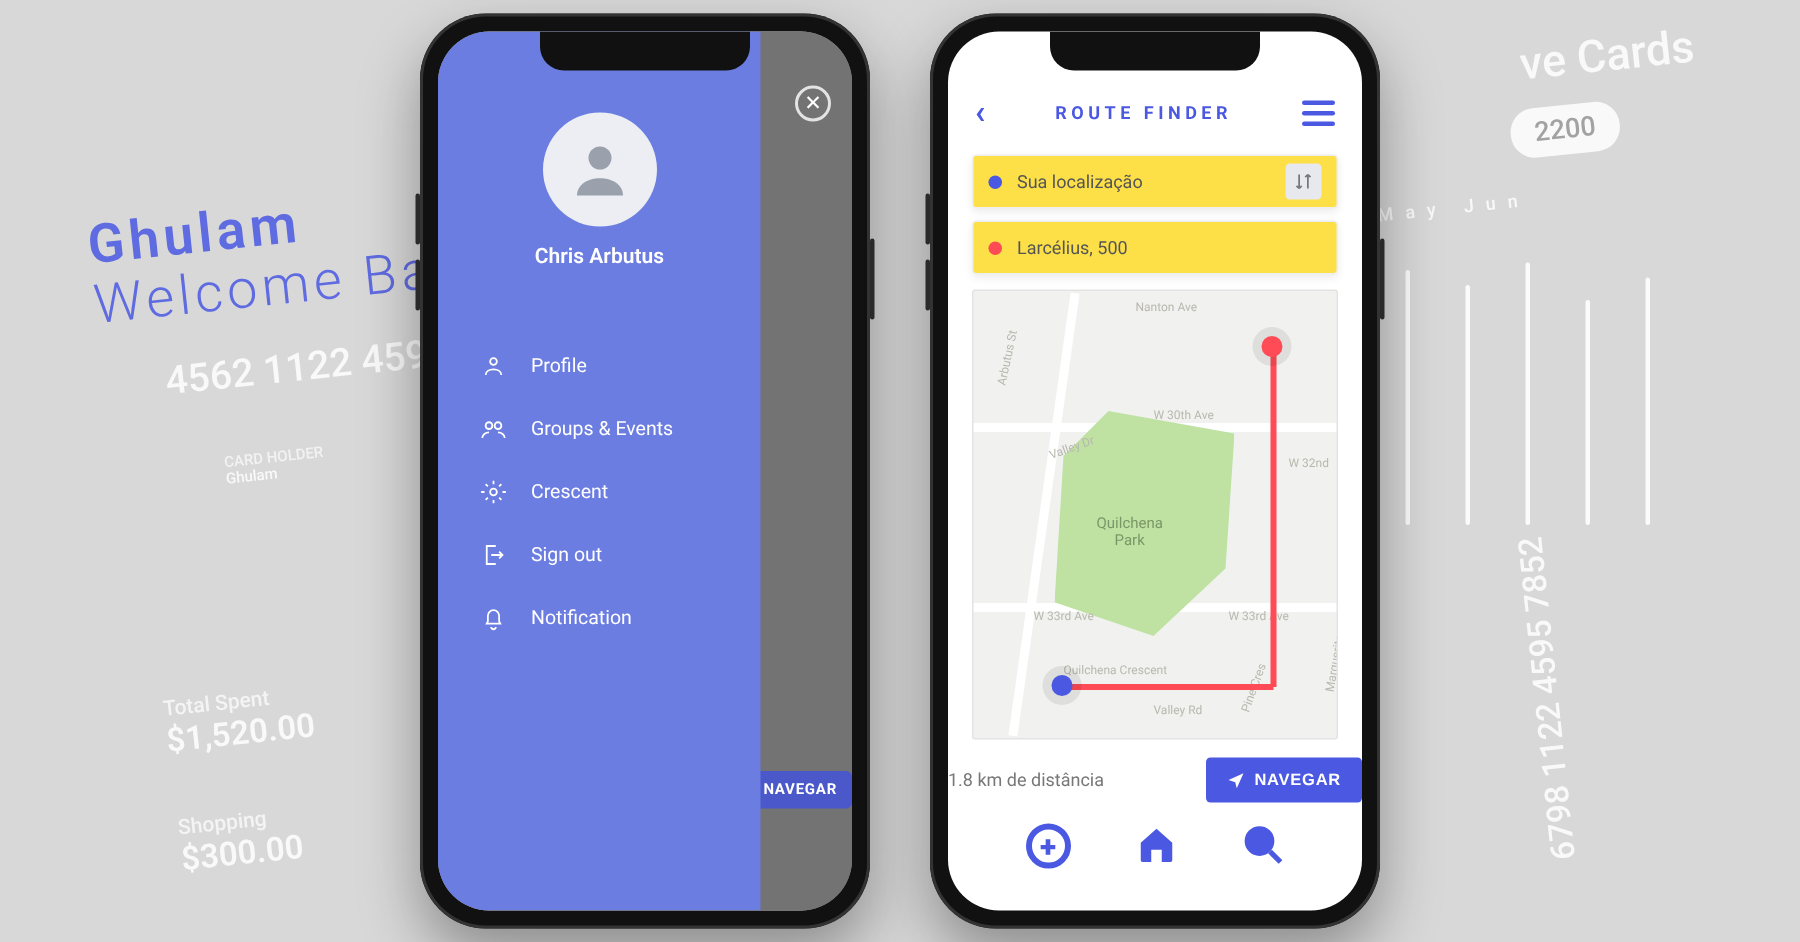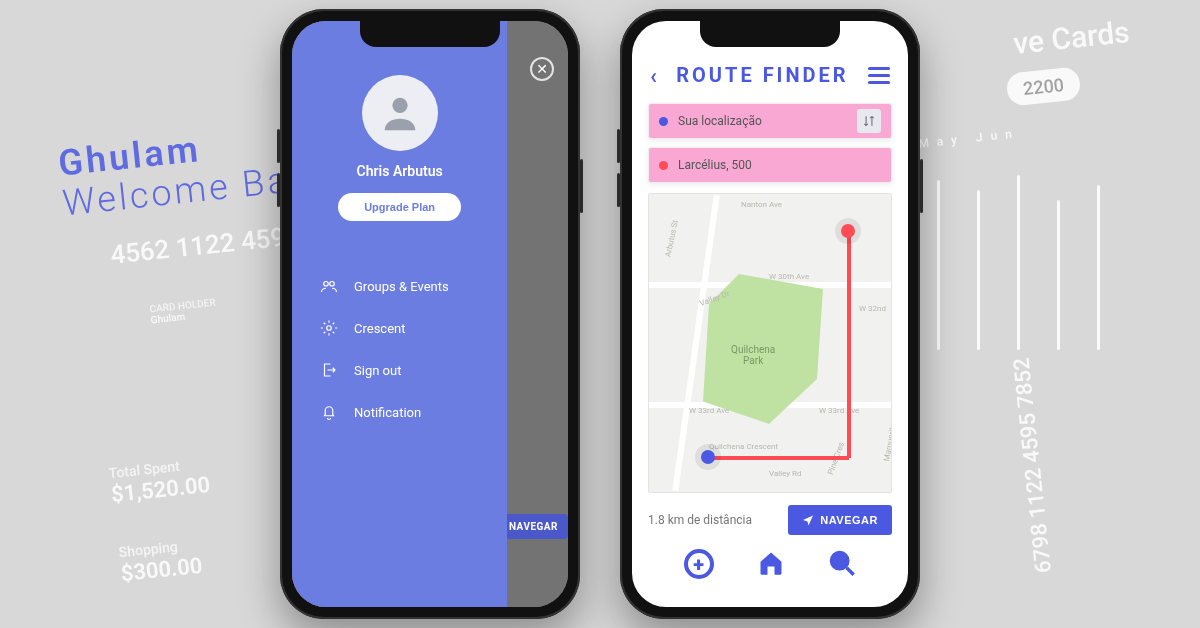--- a/index.html
+++ b/index.html
@@ -98,27 +98,27 @@
     padding:7px 10px; border-radius:4px; letter-spacing:.5px;
   }
 
   
   .topbar {
     height: 56px; margin-top: 26px;
     display: flex; align-items: center; justify-content: space-between;
     padding: 0 18px;
   }
   .back { color: #4a58e2; font-size: 22px; font-weight: 700; cursor:pointer;}
-  .title { color: #4a58e2; font-size: 20px; font-weight: 700; letter-spacing: 3px;}
+  .title { color: #4a58e2; font-size: 12px; font-weight: 700; letter-spacing: 3px;}
   .burger { width: 22px; cursor:pointer;}
   .burger div { height: 3px; background: #4a58e2; margin: 4px 0; border-radius: 2px;}
 
   .inputs { padding: 0 16px; display:flex; flex-direction:column; gap:8px;}
   .field {
-    background: #f9a8d4; border: 1px solid #eee; border-radius: 3px;
+    background: #fde047; border: 1px solid #eee; border-radius: 3px;
     box-shadow: 0 2px 6px rgba(0,0,0,.08);
     height: 36px; display: flex; align-items: center; padding: 0 10px; gap: 10px;
     font-size: 12px; color: #555;
   }
   .dot { width: 9px; height: 9px; border-radius: 50%; }
   .dot.blue { background: #4a58e2; }
   .dot.red  { background: #ff4b55; }
   .swap { margin-left:auto; width:24px; height:24px; background:#e7e9ee; border-radius:3px;
           display:flex; align-items:center; justify-content:center; cursor:pointer;}
   .swap svg { width:14px; height:14px; stroke:#777; fill:none; stroke-width:2;}
@@ -138,21 +138,21 @@
   .r2 { left:0; top:208px; width:100%; height:6px;}
   .r3 { left:44px; top:0; width:6px; height:100%; transform:rotate(8deg);}
   .street { position:absolute; font-size:8px; color:#b8b8ae; }
   .route-line { position:absolute; border:2px solid #ff4b55; }
   .rv { left:198px; top:36px; width:0; height:228px;}
   .rh { left:60px; top:262px; width:140px; height:0;}
   .pin { position:absolute; width:14px; height:14px; border-radius:50%; box-shadow:0 0 0 6px rgba(0,0,0,.08);}
   .pin.red { background:#ff4b55; left:192px; top:30px;}
   .pin.blue{ background:#4a58e2; left:52px; top:256px;}
 
-  .footer-row { padding: 4px 16px 8px; display:flex; align-items:center; justify-content:space-between;}
+  .footer-row { padding: 4px 0 8px; display:flex; align-items:center; justify-content:space-between;}
   .dist { font-size: 12px; color: #777; }
   .nav-btn { background:#4a58e2; color:#fff; border:none; border-radius:3px;
              padding:9px 14px; font-size:11px; font-weight:700; letter-spacing:.5px;
              display:flex; align-items:center; gap:6px; cursor:pointer;}
   .tabbar { display:flex; justify-content:space-around; padding: 6px 30px 14px;}
   .tabbar .tab { color:#4a58e2; cursor:pointer;}
   .tabbar svg { width:28px; height:28px; fill:#4a58e2;}
   .tabbar .add { width:30px;height:30px;border:4px solid #4a58e2;border-radius:50%;display:flex;align-items:center;justify-content:center;font-size:20px;font-weight:900;color:#4a58e2;}
   .small-label{font-size:10px; opacity:.8;}
 </style>
@@ -196,23 +196,31 @@
       <div class="underlay-bar">NAVEGAR</div>
       <div class="close-x">✕</div>
       <div class="panel">
         <div class="avatar">
           <svg viewBox="0 0 24 24">
               <circle cx="12" cy="8" r="4"></circle>
               <path d="M4 21c0-4 4-6 8-6s8 2 8 6z"></path>
             </svg>
         </div>
         <div class="username">Chris Arbutus</div>
-        <button class="upgrade">Upgrade Plan</button>
 
         <div class="menu">
+          <div class="menu-item">
+            <span class="mi-icon">
+                <svg viewBox="0 0 24 24">
+                  <circle cx="12" cy="8" r="3"></circle>
+                  <path d="M5 20c0-3 3-5 7-5s7 2 7 5"></path>
+                </svg>
+              </span>
+            <span>Profile</span>
+          </div>
           <div class="menu-item">
             <span class="mi-icon">
                 <svg viewBox="0 0 24 24">
                   <circle cx="8" cy="9" r="3"></circle>
                   <circle cx="16" cy="9" r="3"></circle>
                   <path d="M2 20c0-3 3-5 6-5m8 0c3 0 6 2 6 5"></path>
                 </svg>
               </span>
             <span>Groups &amp; Events</span>
           </div>
@@ -282,21 +290,21 @@
       </div>
     </div>
 
     <div class="map">
       <div class="road r1"></div>
         <div class="road r2"></div>
         <div class="road r3"></div>
       <div class="park"></div>
       <div class="park-label" style="white-space:pre">Quilchena
 Park</div>
-      <span class="street" style="left:92px; top:6px;">Nanton Ave</span>
+      <span class="street" style="left:108px; top:6px;">Nanton Ave</span>
       <span class="street" style="left:4px; top:40px; transform:rotate(-78deg);">Arbutus St</span>
       <span class="street" style="left:120px; top:78px;">W 30th Ave</span>
       <span class="street" style="left:50px; top:100px; transform:rotate(-20deg);">Valley Dr</span>
       <span class="street" style="left:40px; top:212px;">W 33rd Ave</span>
       <span class="street" style="left:170px; top:212px;">W 33rd Ave</span>
       <span class="street" style="left:210px; top:110px;">W 32nd</span>
       <span class="street" style="left:226px; top:240px; transform:rotate(-80deg);">Marguerite St</span>
       <span class="street" style="left:60px; top:248px;">Quilchena Crescent</span>
       <span class="street" style="left:170px; top:260px; transform:rotate(-70deg);">Pine Cres</span>
       <span class="street" style="left:120px; top:275px;">Valley Rd</span>

